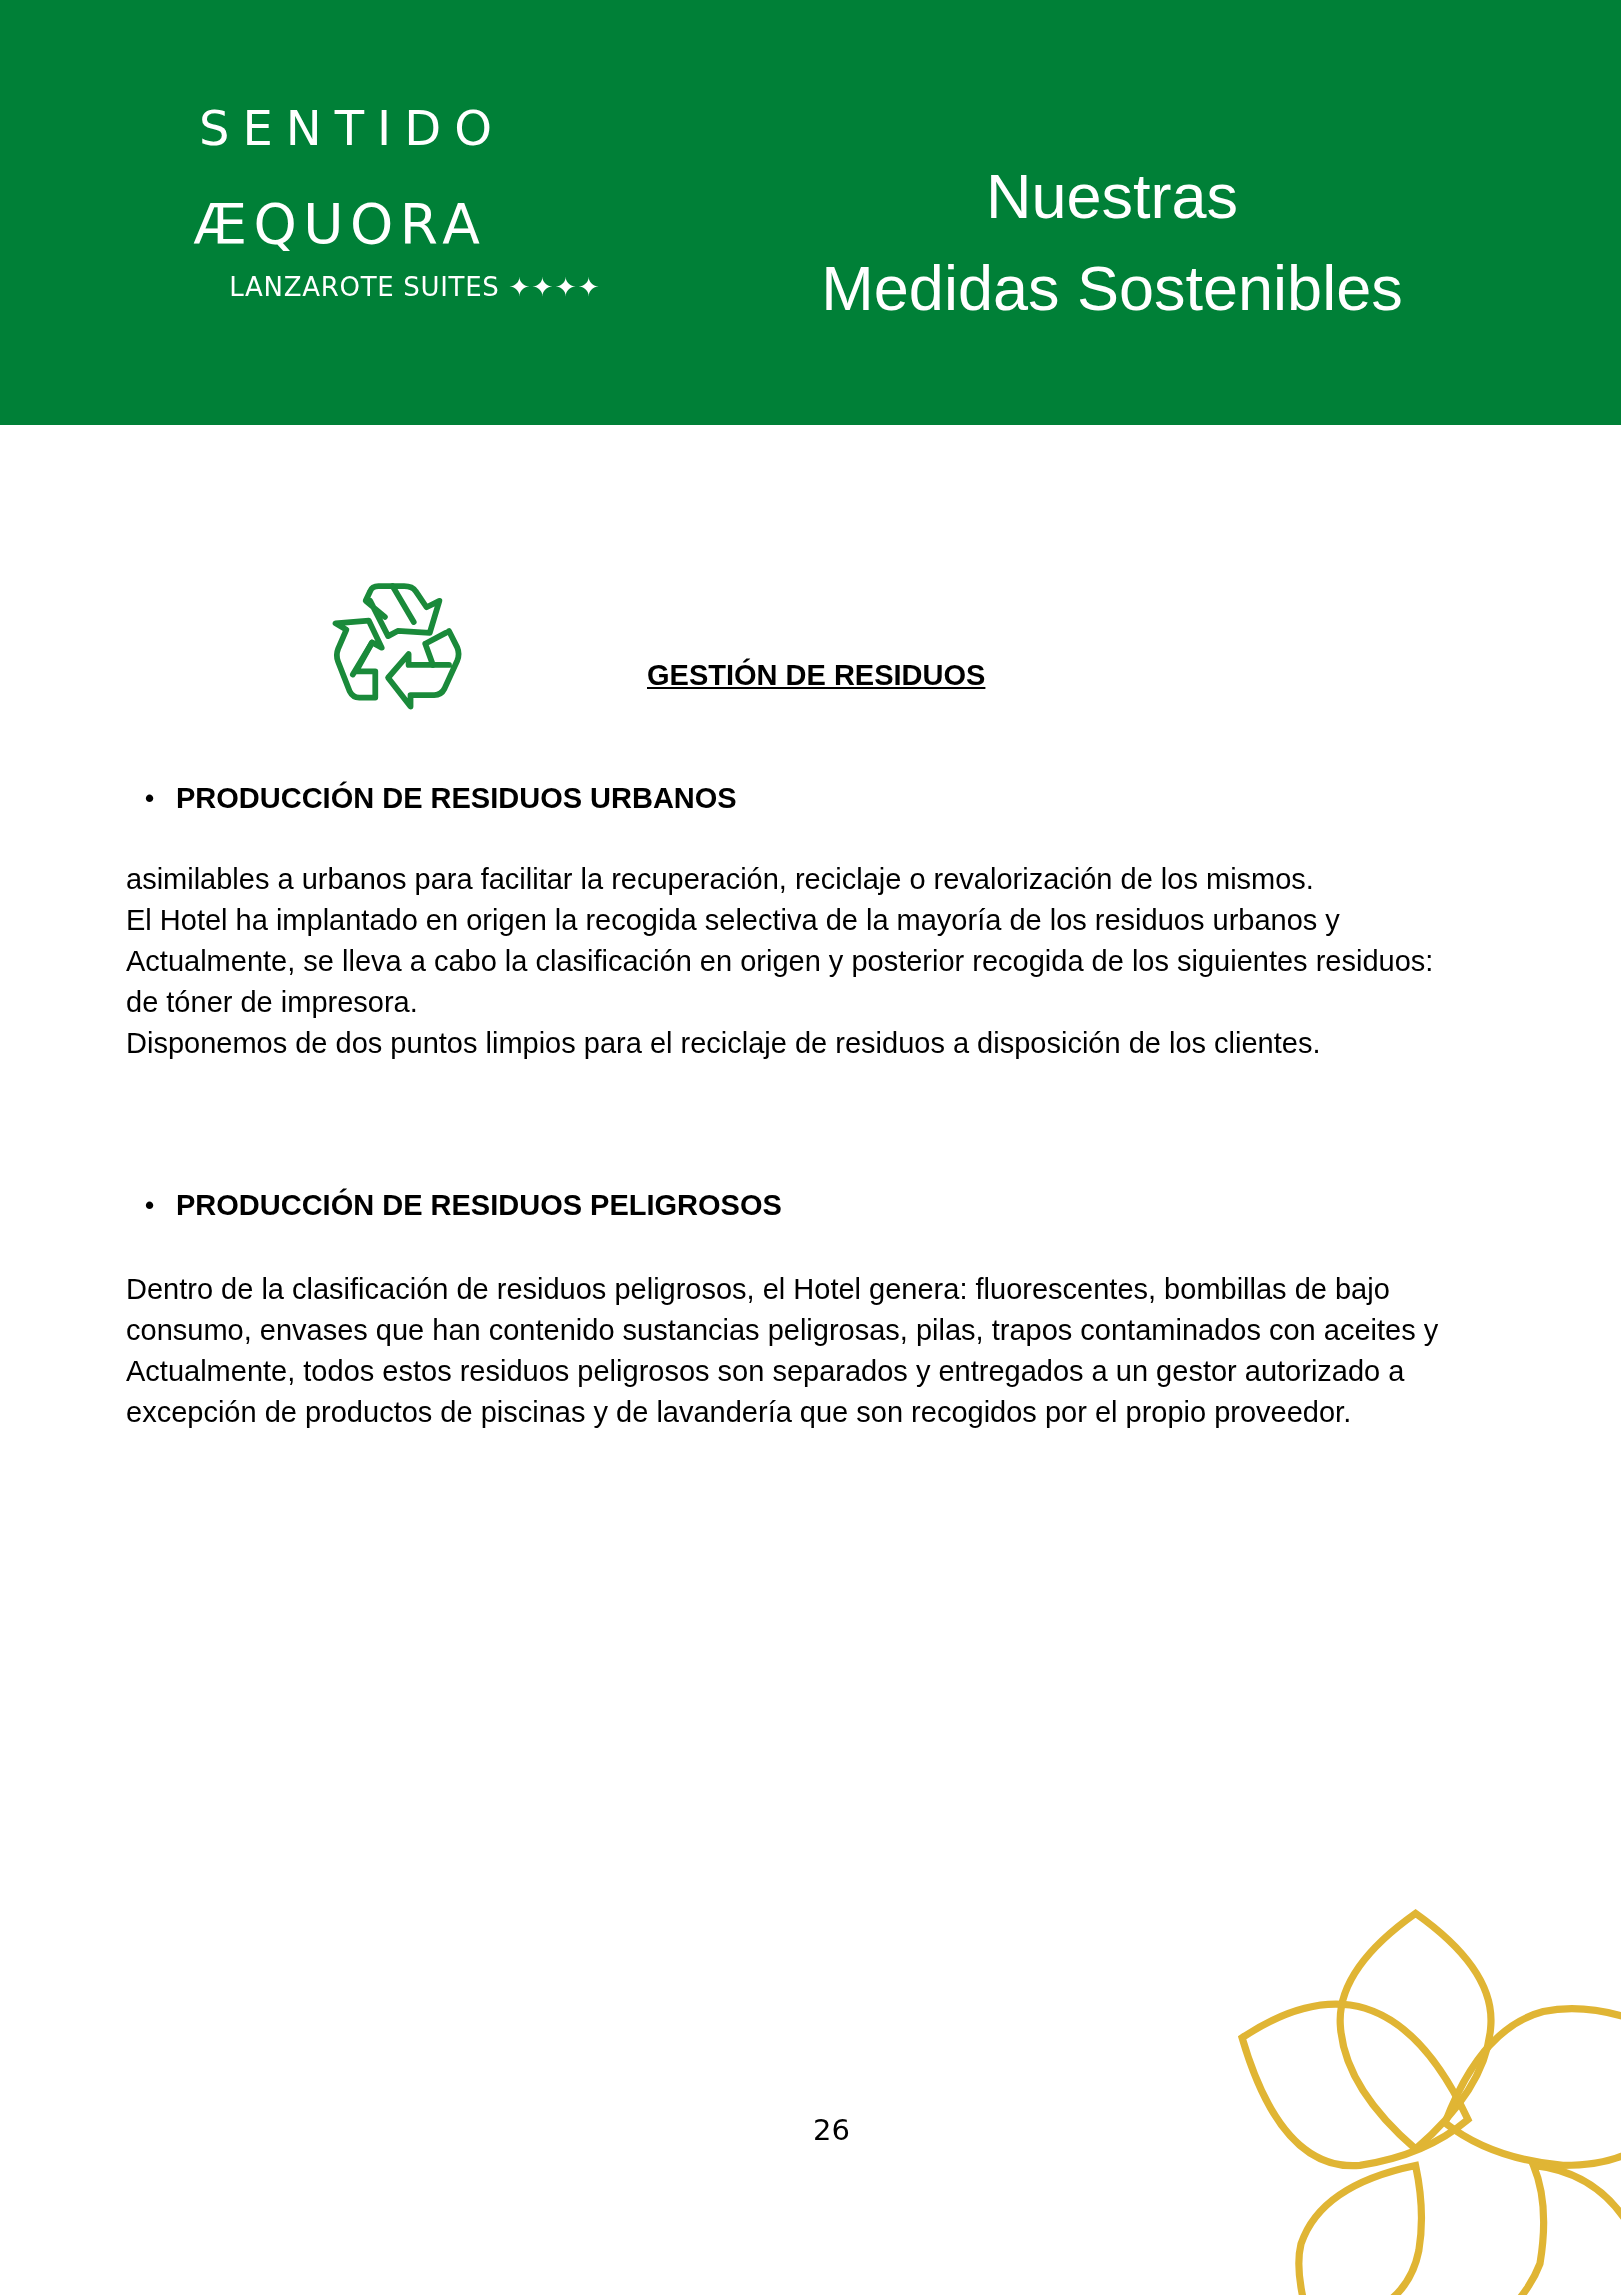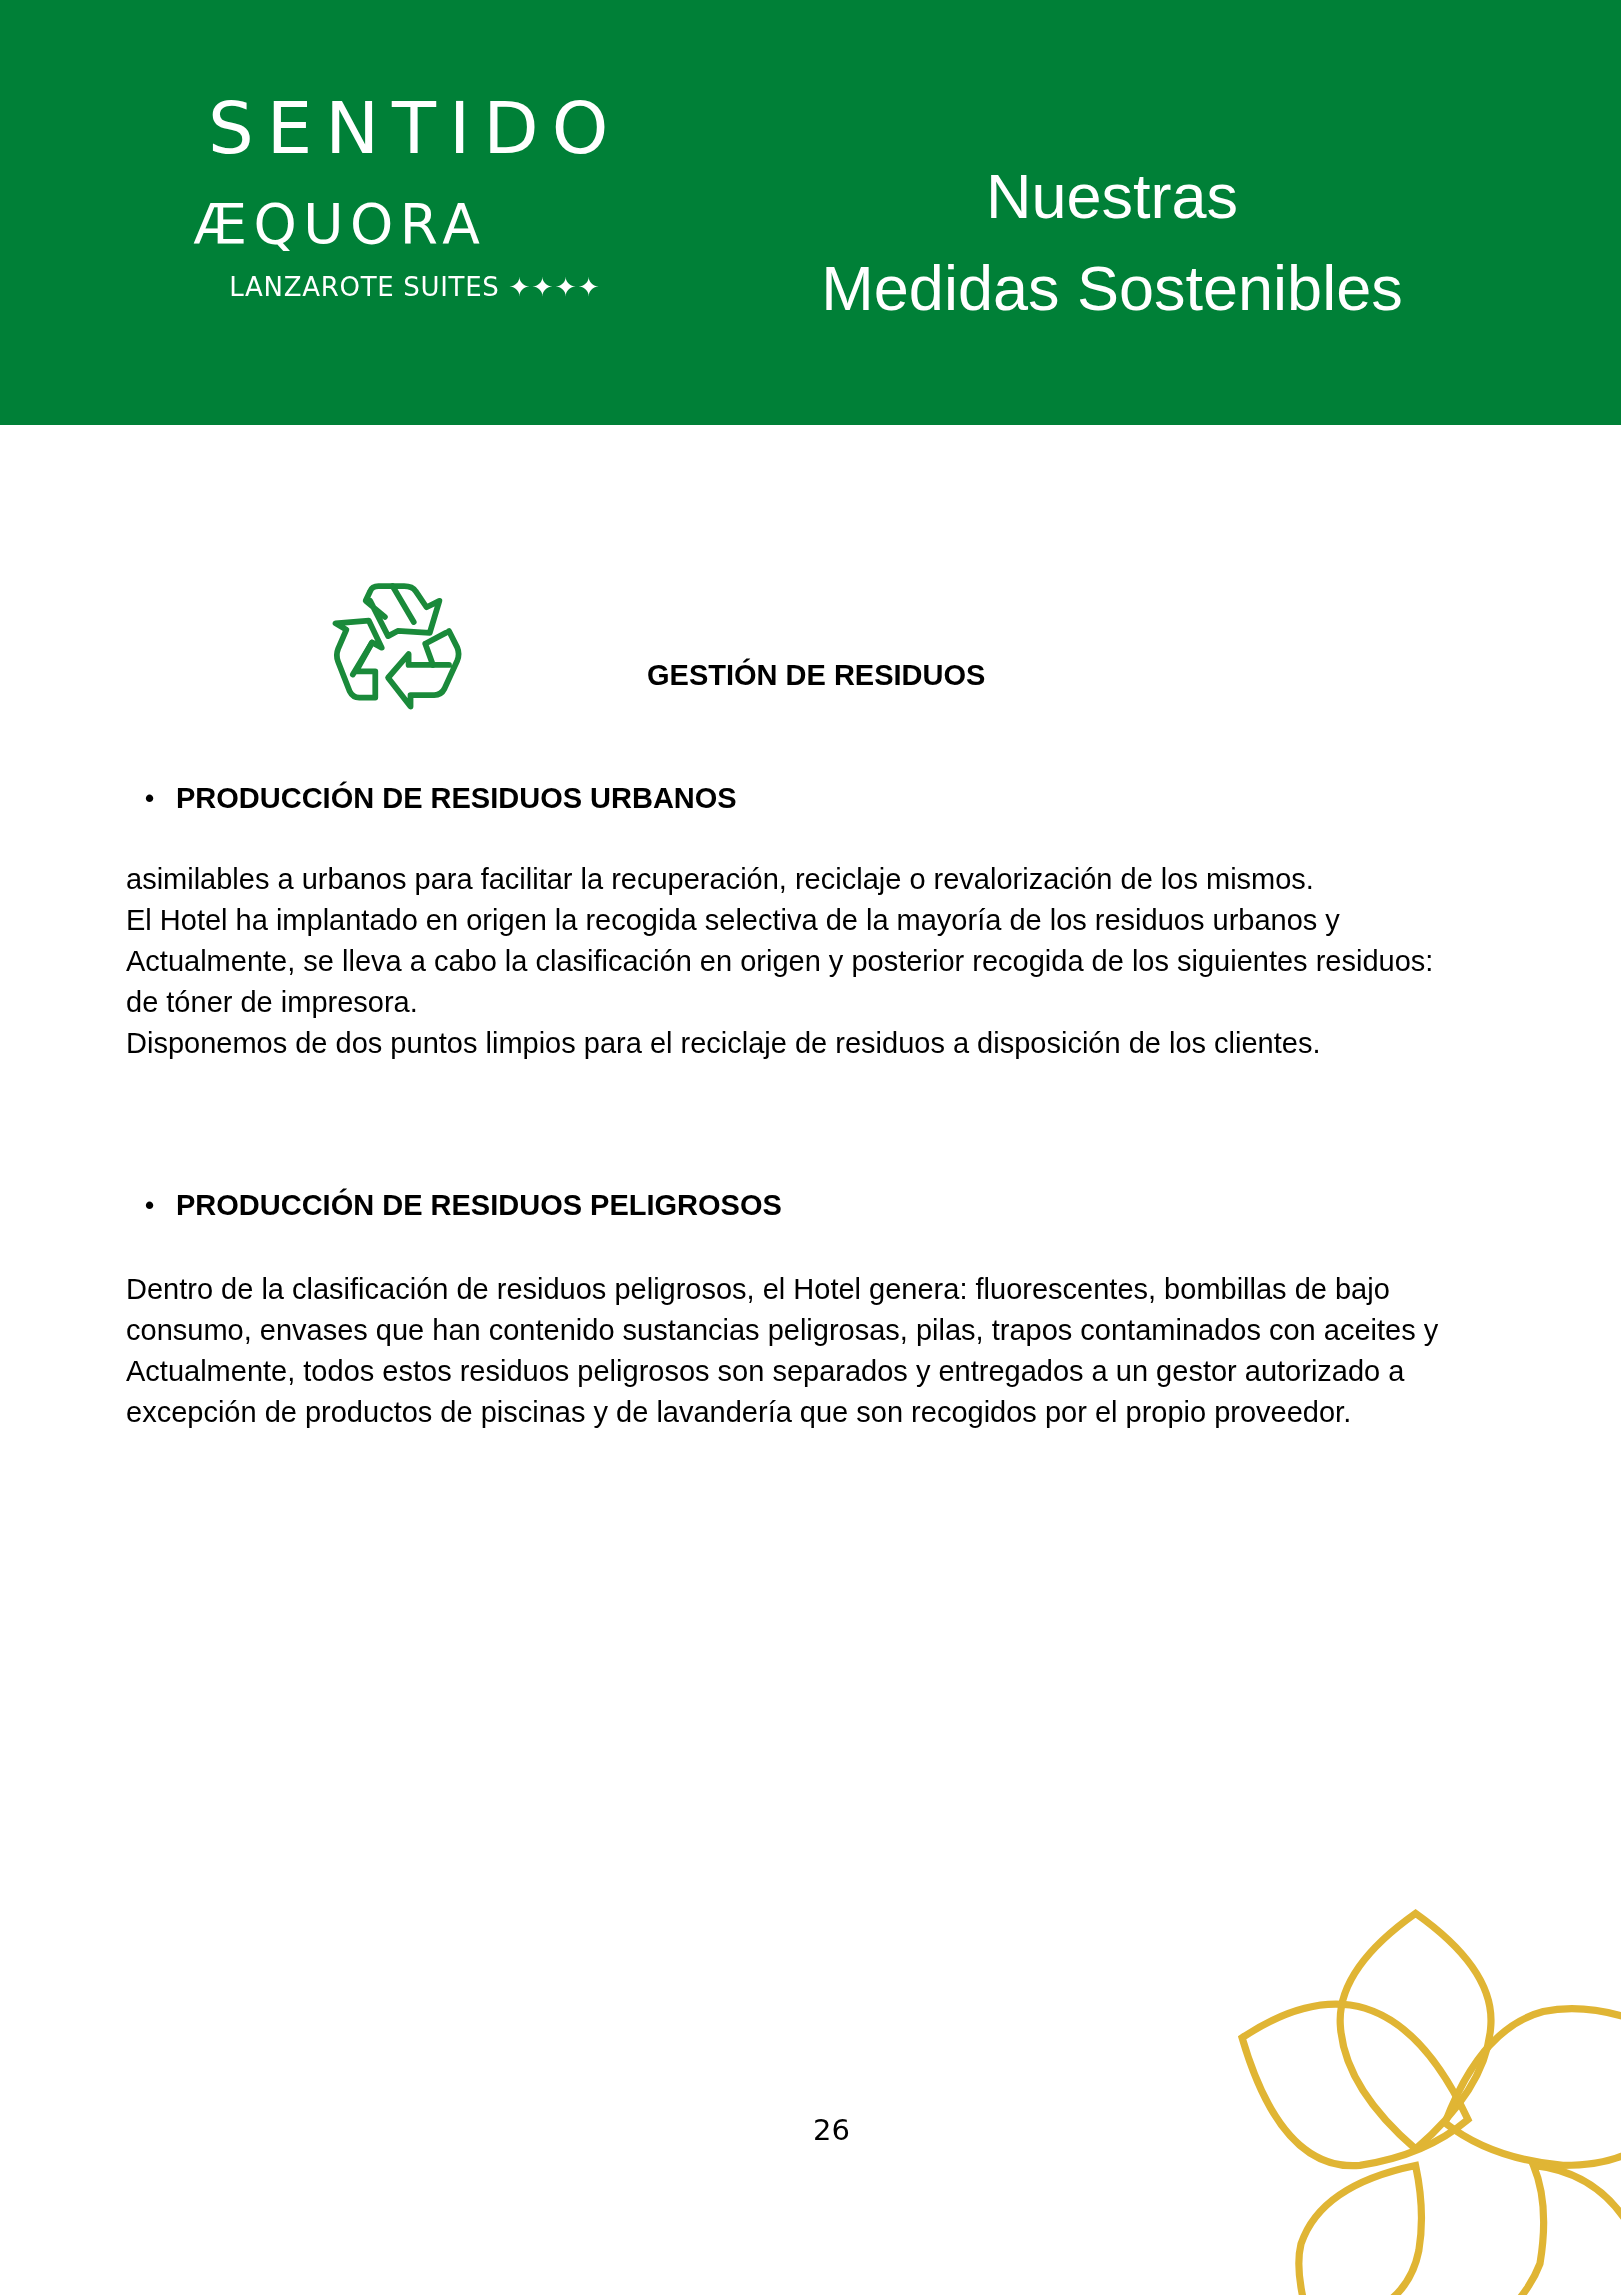--- a/index.html
+++ b/index.html
@@ -5,33 +5,33 @@
     html, body { margin: 0; padding: 0; }
     body {
       width: 1621px; height: 2295px; position: relative; overflow: hidden;
       background: #ffffff; font-family: "Liberation Sans", sans-serif; color: #000;
     }
     .header {
       position: absolute; left: 0; top: 0; width: 1621px; height: 425px;
       background: #008037;
     }
     .logo { position: absolute; left: 196px; top: 92px; color: #fff; font-family: "DejaVu Sans", sans-serif; }
-    .logo-line1 { position: absolute; left: 12px; top: 0; font-size: 72px; letter-spacing: 13px; line-height: 73px; white-space: nowrap; }
+    .logo-line1 { position: absolute; left: 3px; top: 0; font-size: 48px; letter-spacing: 13px; line-height: 73px; white-space: nowrap; }
     .logo-line2 { position: absolute; left: -2.6px; top: 92px; font-size: 55px; letter-spacing: 6.5px; line-height: 81px; white-space: nowrap; }
     .logo-line3 { position: absolute; left: 1.3px; top: 182px; font-size: 26px; letter-spacing: 0.7px; line-height: 26px; white-space: nowrap; margin-left: 32px; }
     .logo-stars { letter-spacing: 1.3px; font-weight: bold; }
     .header-title {
       position: absolute; left: 785px; top: 150px; width: 654px; text-align: center;
       color: #fff; font-size: 63px; line-height: 92px; font-family: Liberation Sans, sans-serif;
     }
     .header-title div { white-space: nowrap; }
     .recycle { position: absolute; left: 324px; top: 572px; width: 141px; height: 141px; }
     .section-title {
       position: absolute; left: 647px; top: 658px; font-size: 29px; font-weight: bold;
-      line-height: 35px; white-space: nowrap;
+      line-height: 35px; white-space: nowrap; text-decoration: underline;
     }
     .bullet-heading {
       position: absolute; left: 145px; font-size: 29px; font-weight: bold; line-height: 35px; white-space: nowrap;
     }
     .bullet-heading .dot { position: absolute; left: 0; top: 0; font-size: 26px; }
     .bullet-heading .txt { position: absolute; left: 31px; top: 0; }
     .para {
       position: absolute; left: 126px; width: 1406px; font-size: 29px; line-height: 41px;
     }
     .para p { margin: 0; white-space: nowrap; }

